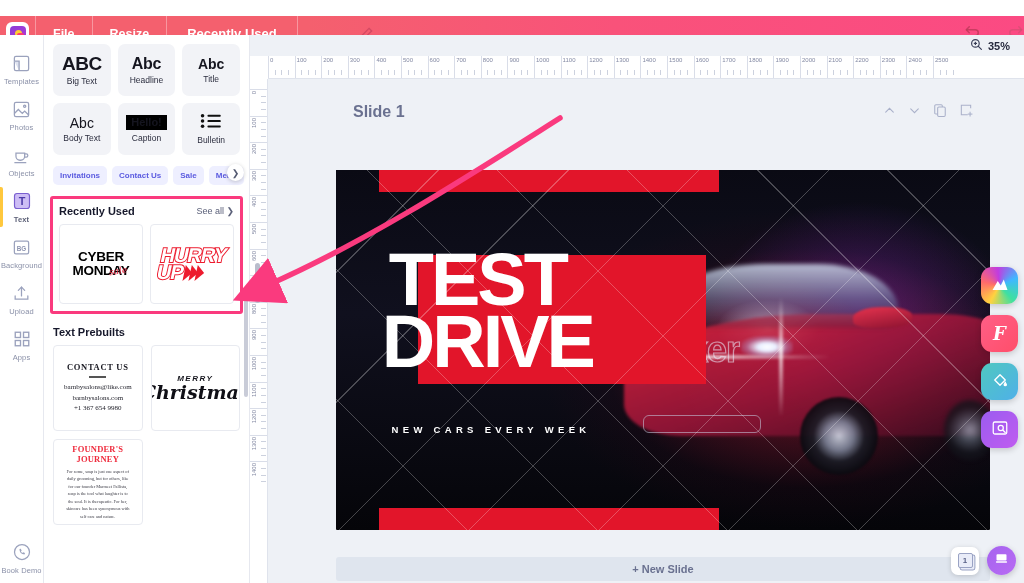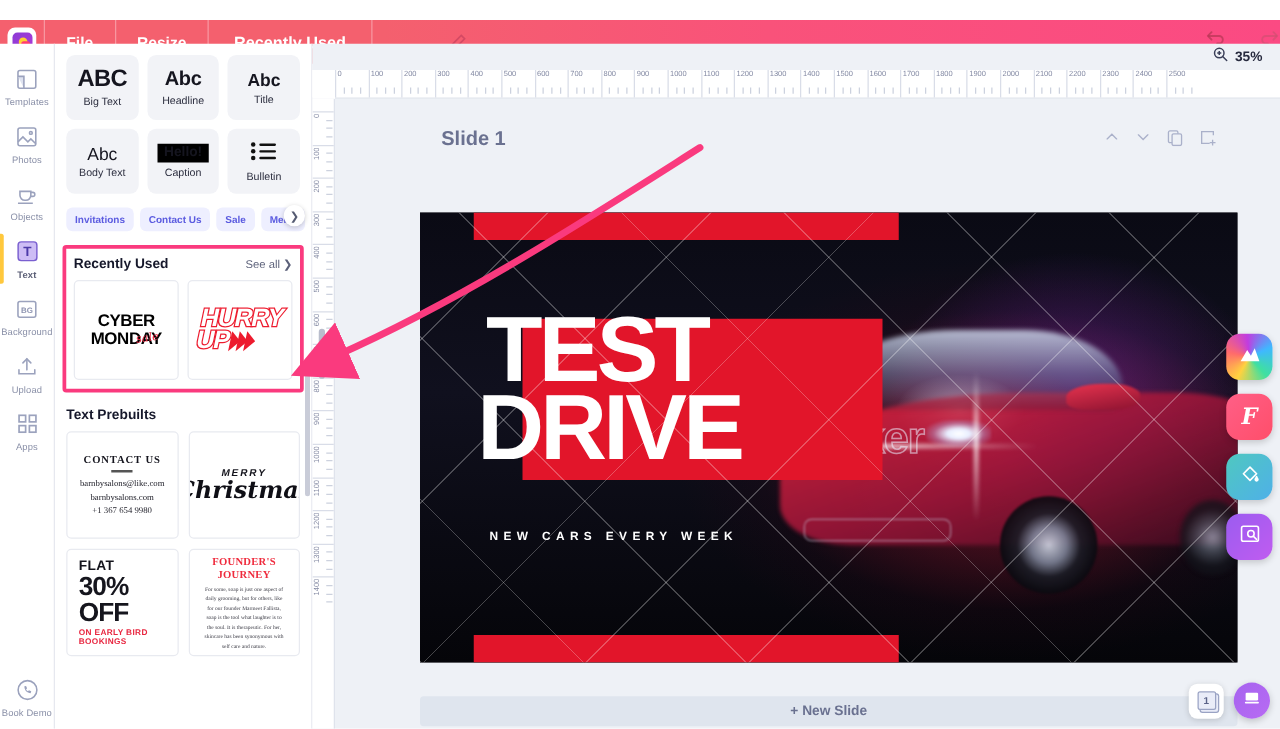--- a/index.html
+++ b/index.html
@@ -605,27 +605,20 @@
           <div class="hr"></div>
           <div class="l">barnbysalons@like.com</div>
           <div class="l">barnbysalons.com</div>
           <div class="l">+1 367 654 9980</div>
         </div>
       </div>
       <div class="pb">
         <div class="xmas">
           <div class="m">MERRY</div>
           <div class="c">Christmas</div>
-        </div>
-      </div>
-      <div class="pb">
-        <div class="flat">
-          <div class="f1">FLAT</div>
-          <div class="f2">30% OFF</div>
-          <div class="f3">ON EARLY BIRD BOOKINGS</div>
         </div>
       </div>
       <div class="pb">
         <div class="journey">
           <div class="j1">FOUNDER'S JOURNEY</div>
           <div class="j2">For some, soap is just one aspect of daily grooming, but for others, like for our founder Marmeet Fallista, soap is the tool what laughter is to the soul. It is therapeutic. For her, skincare has been synonymous with self care and nature.</div>
         </div>
       </div>
     </div>
 

